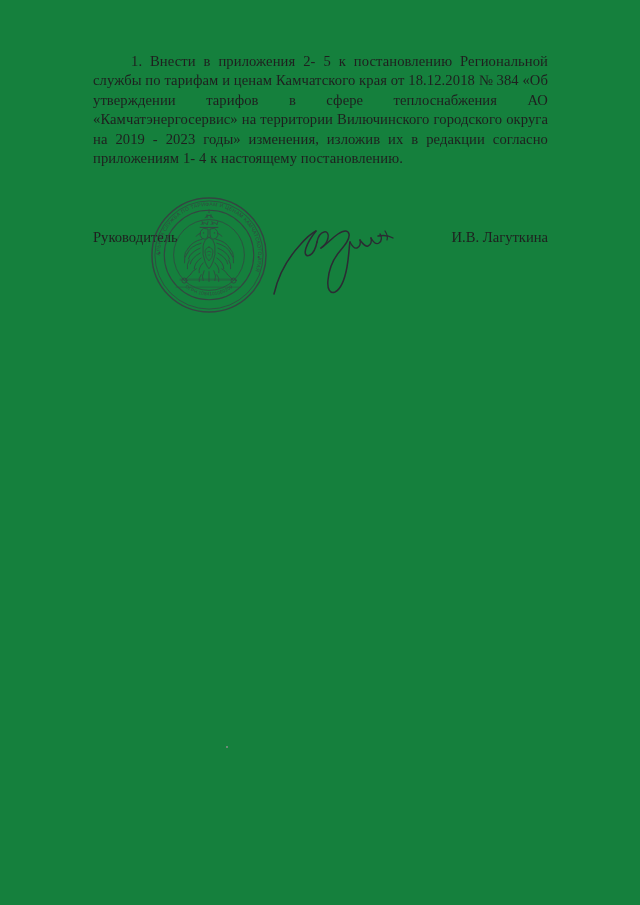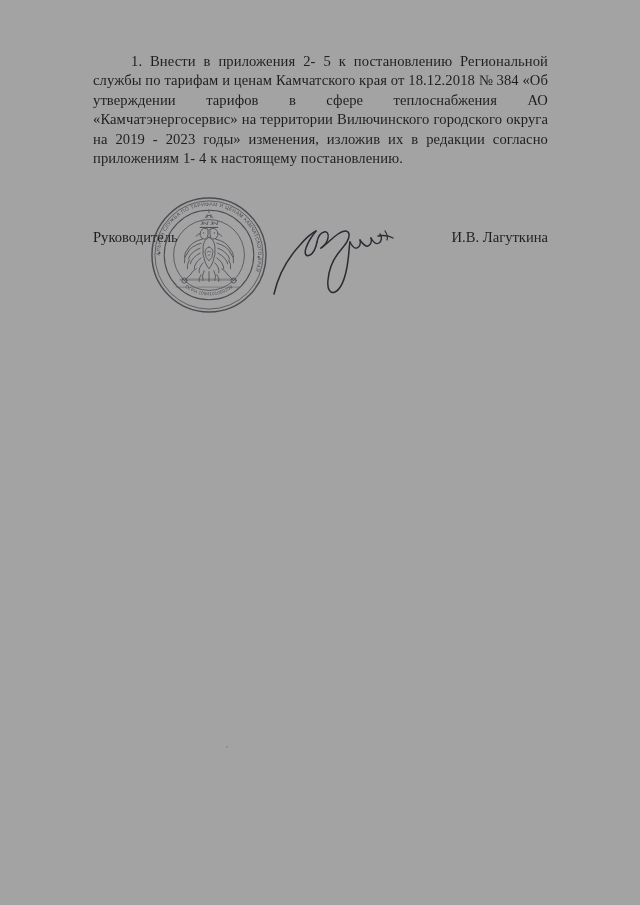--- a/index.html
+++ b/index.html
@@ -15,21 +15,21 @@
     overflow: hidden;
     font-family: "Liberation Serif", "DejaVu Serif", serif;
     color: #1d1d1d;
     -webkit-font-smoothing: antialiased;
   }
 
   
   .page {
     position: absolute;
     inset: 0;
-    background: #a3a3a3;
+    background: #15803d;
   }
 
   
   .doc-body {
     position: absolute;
     left: 93px;
     top: 52px;
     width: 455px;
   }
 

